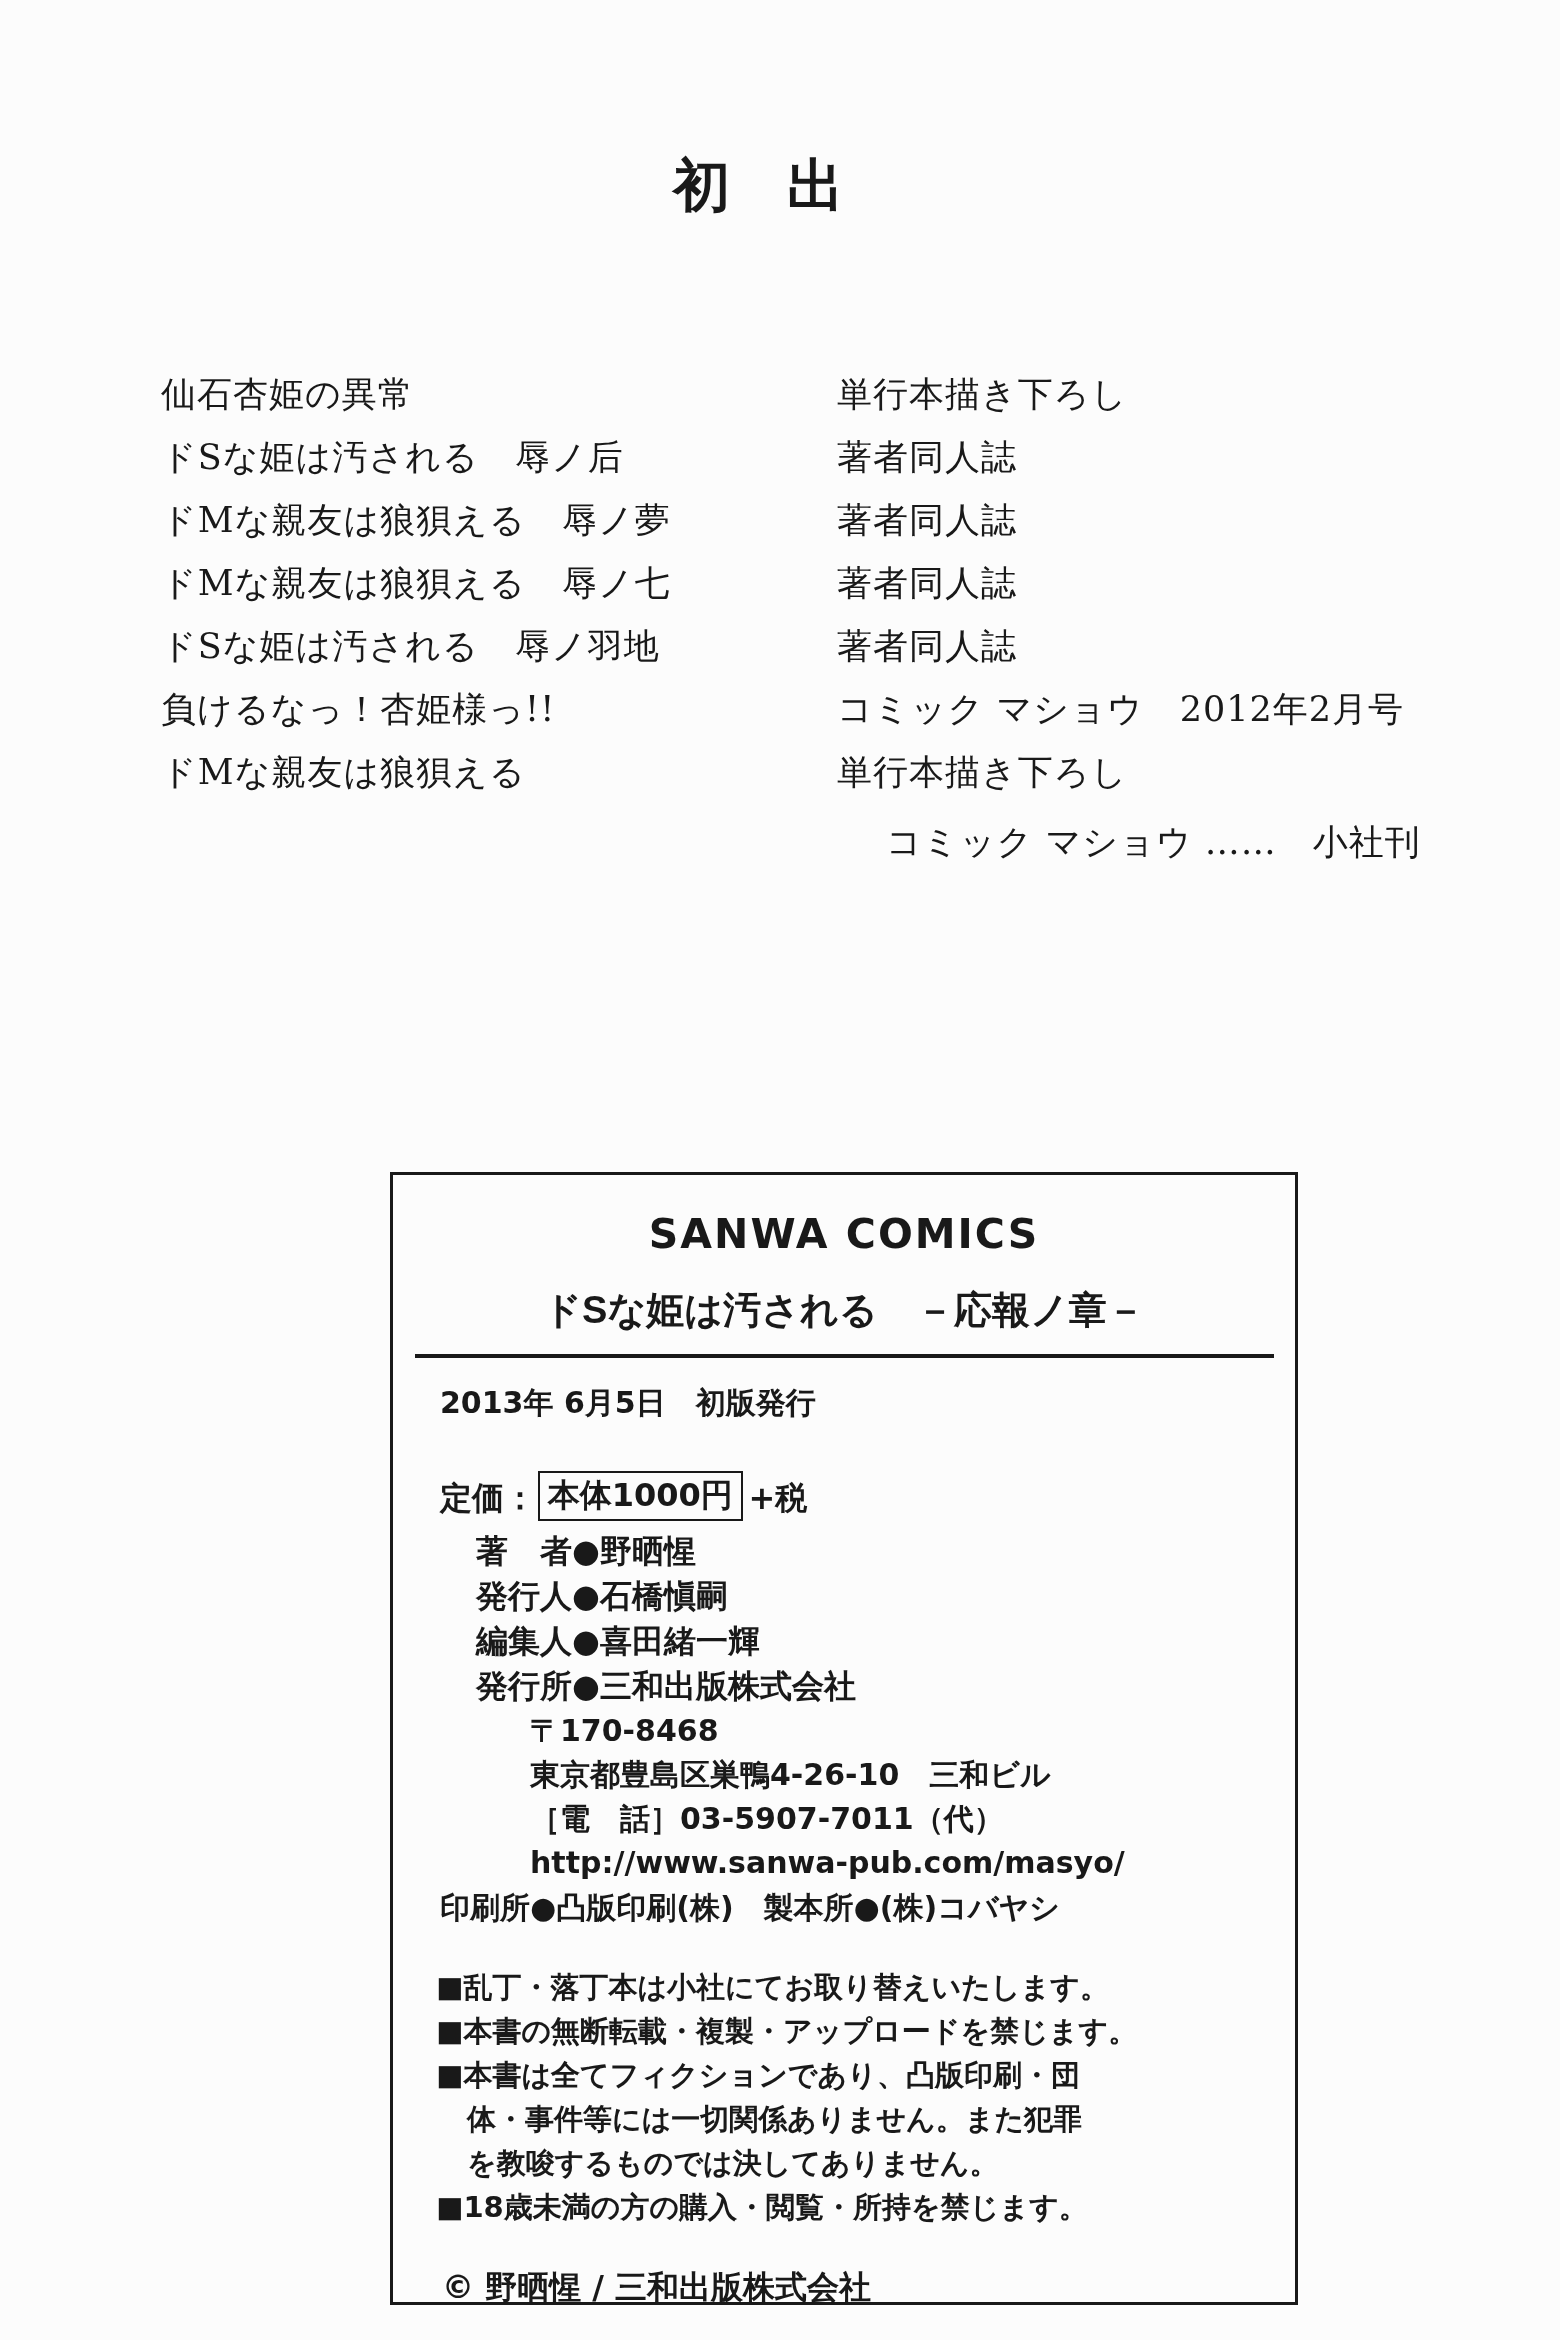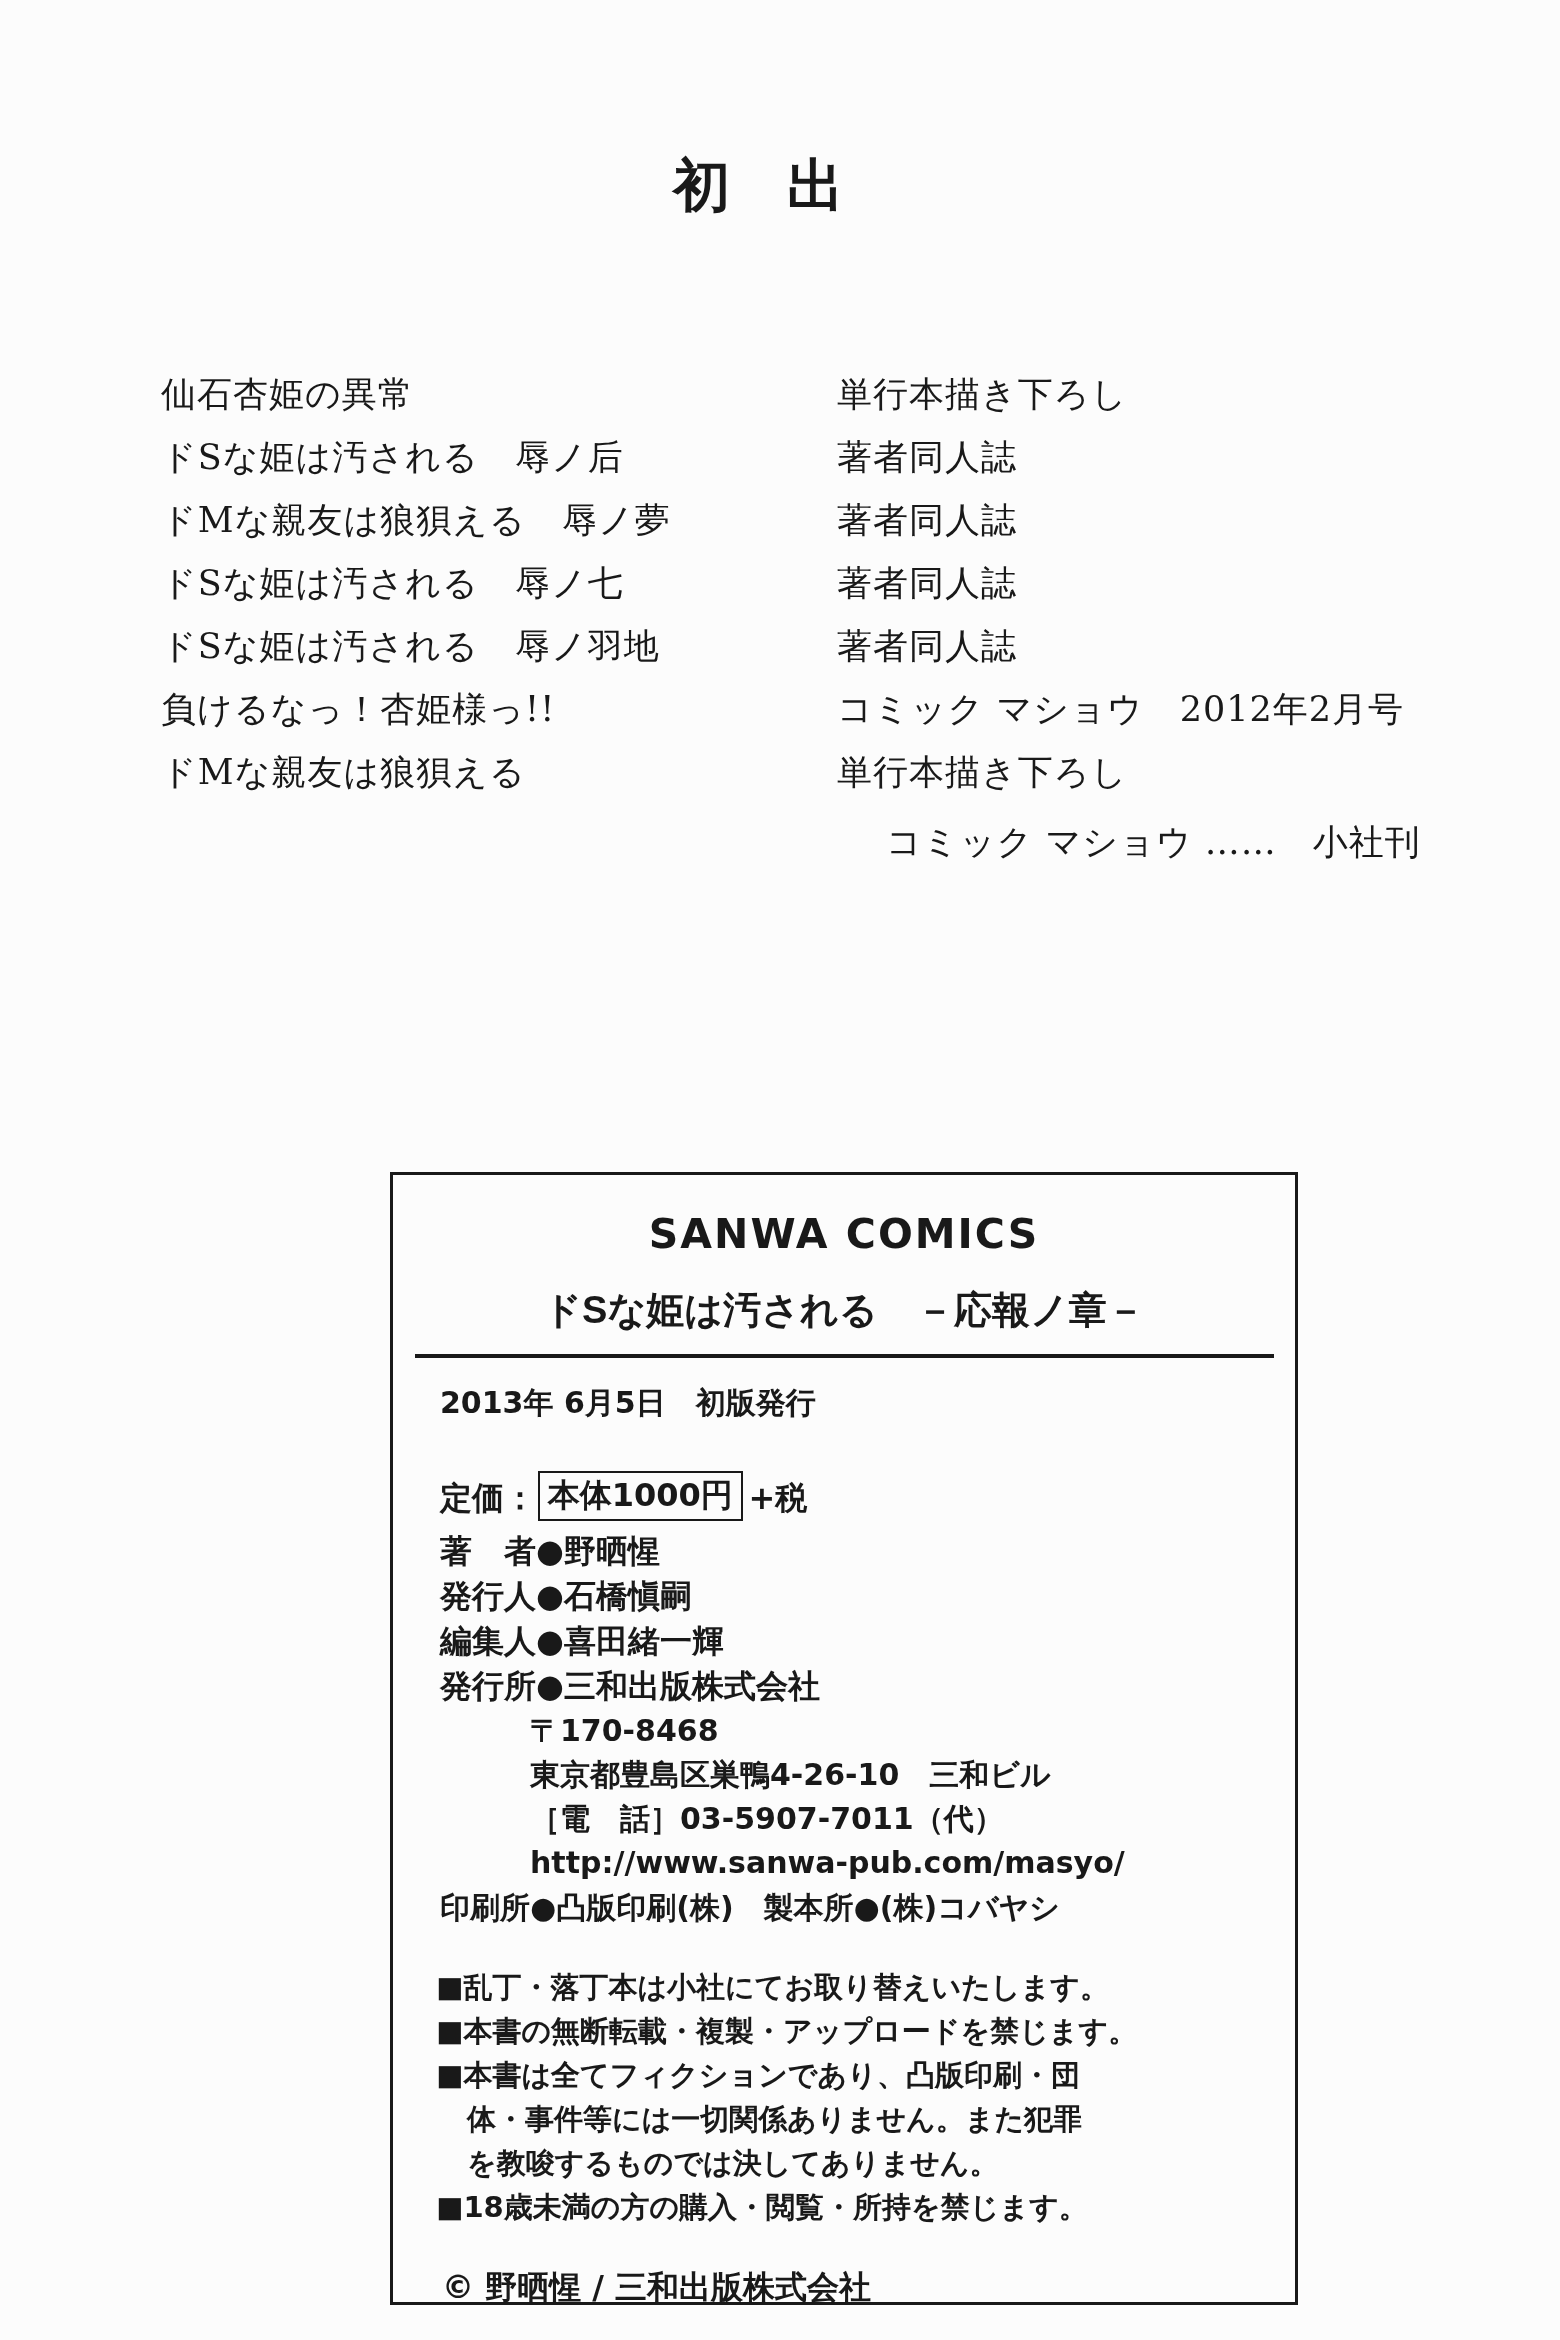--- a/index.html
+++ b/index.html
@@ -47,21 +47,21 @@
     font-family:Liberation Sans, sans-serif;
     font-size:38px; font-weight:bold; white-space:nowrap;
   }
   .divider-rule { margin:17.6px 21.5px 0 21.5px; height:4.9px; background:#191919; }
   .edition { margin:25px 0 0 47px; font-size:30px; white-space:nowrap; }
   .price-line {
     margin:47px 0 0 47px; font-size:32px;
     display:flex; align-items:flex-end; white-space:nowrap;
   }
   .price-box { border:2.9px solid #191919; padding:1px 7.8px; margin:0 5.9px 0 2px; }
-  .staff-list { margin-top:7.8px; }
+  .staff-list { margin-top:7.8px;padding-left:36px; }
   .staff-row { margin-left:47px; font-size:32px; line-height:45px; white-space:nowrap; }
   .publisher-details { }
   .detail-line { margin-left:137px; font-size:30px; line-height:44px; white-space:nowrap; }
   .printing { margin-left:47px; font-size:30px; line-height:45px; white-space:nowrap; }
   .notices { margin:35px 17.6px 0 43px; font-size:29px; line-height:44px; }
   .notice div { white-space:nowrap; }
   .notice .notice-cont { padding-left:31px; }
   .copyright { margin:37px 0 0 49px; font-size:32px; white-space:nowrap; }
 </style>
 </head>
@@ -79,21 +79,21 @@
     <span class="credit-title">ドSな姫は汚される　辱ノ后</span>
     <span class="credit-source">著者同人誌</span>
   </div>
 
   <div class="credit-row">
     <span class="credit-title">ドMな親友は狼狽える　辱ノ夢</span>
     <span class="credit-source">著者同人誌</span>
   </div>
 
   <div class="credit-row">
-    <span class="credit-title">ドSな姫は汚される　辱ノ七</span>
+    <span class="credit-title">ドMな親友は狼狽える　辱ノ七</span>
     <span class="credit-source">著者同人誌</span>
   </div>
 
   <div class="credit-row">
     <span class="credit-title">ドSな姫は汚される　辱ノ羽地</span>
     <span class="credit-source">著者同人誌</span>
   </div>
 
   <div class="credit-row">
     <span class="credit-title">負けるなっ！杏姫様っ!!</span>

